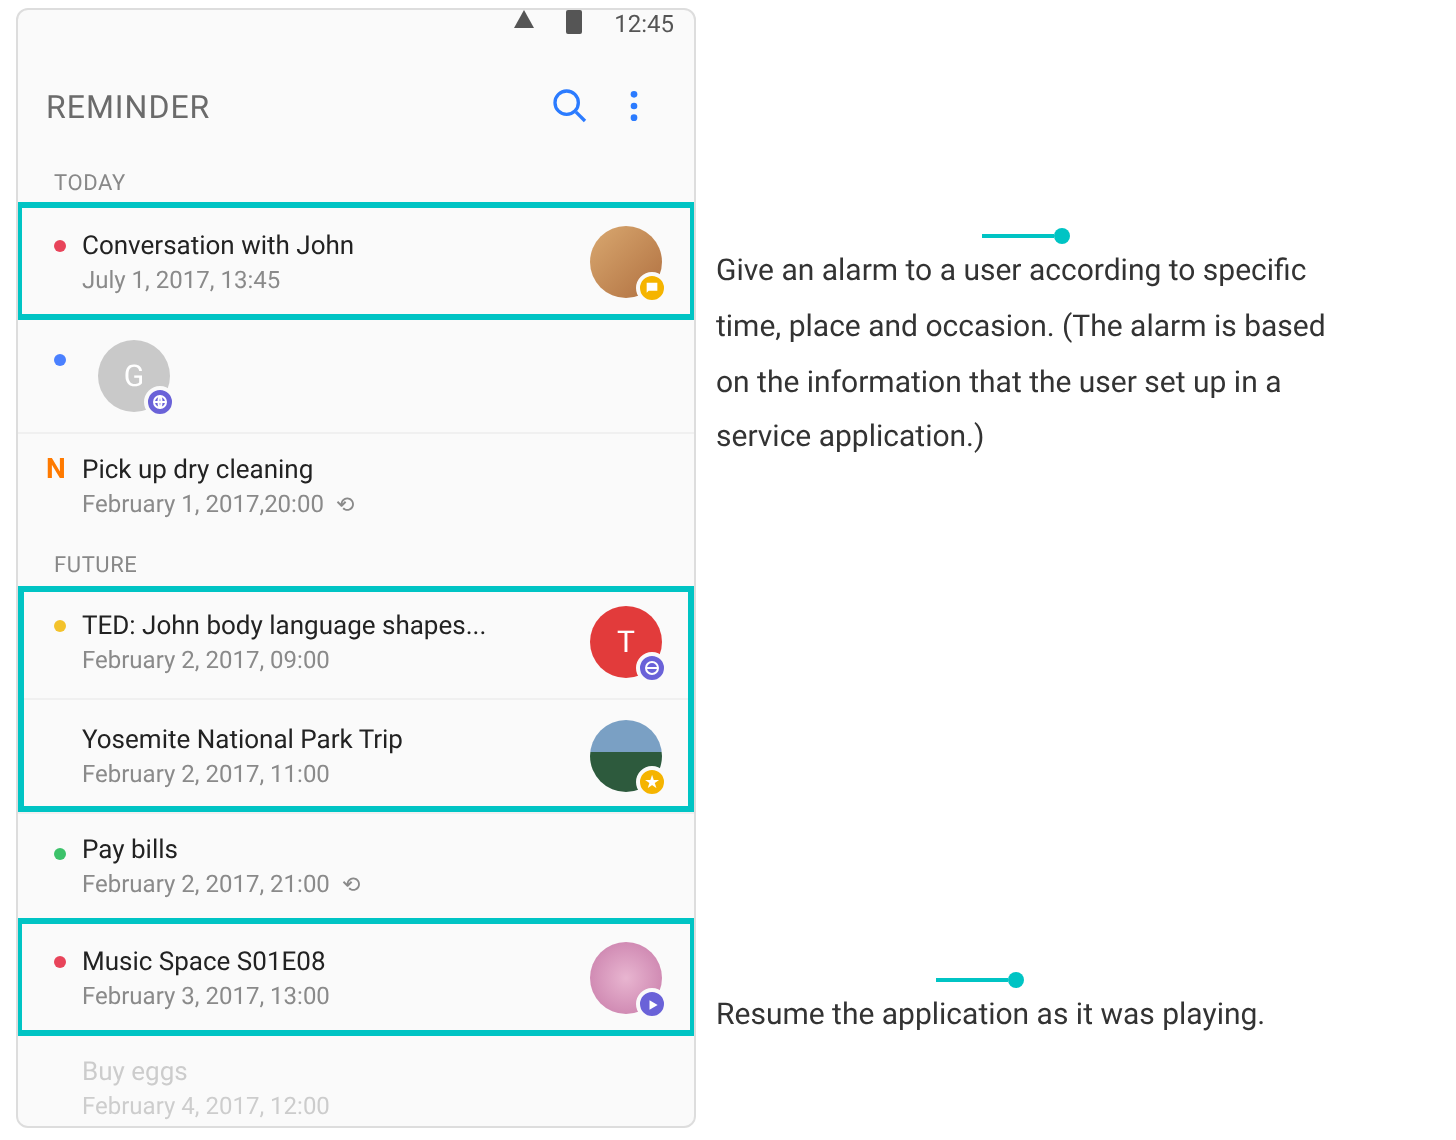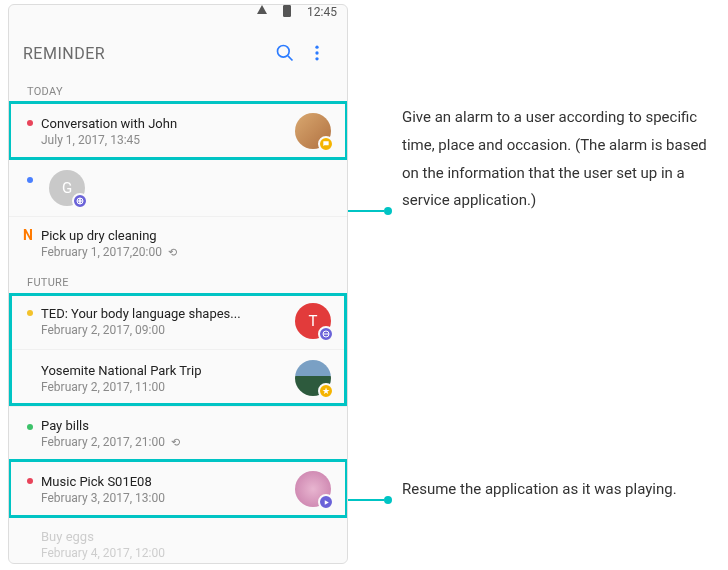--- a/index.html
+++ b/index.html
@@ -160,21 +160,22 @@
   .faded { opacity: 0.4; color:#bbb; }
   .faded .item-title { color:#888; }
   .annotations {
     flex: 1;
     position: relative;
     padding-top: 100px;
   }
   .callout {
     position: absolute;
     display: flex;
-    align-items: flex-end;
+    align-items: center;
+    flex-direction: column;
   }
   .lead {
     flex-shrink: 0;
     display: flex;
     align-items: center;
     margin-top: 10px;
   }
   .lead-line {
     height: 2px;
     background: #00c4c4;
@@ -265,21 +266,21 @@
         </div>
       </div>
     </div>
 
     <div class="section-label">FUTURE</div>
 
     <div class="boxgroup">
       <div class="item">
         <span class="dot" style="background:#f3c22b"></span>
         <div class="item-body">
-          <div class="item-title">TED: Your body language shapes...</div>
+          <div class="item-title">TED: John body language shapes...</div>
           <div class="item-date">February 2, 2017, 09:00</div>
         </div>
         <div class="avatar-wrap">
           <div class="avatar" style="background:#e23b3b">
               <span>T</span>
             </div>
           <div class="badge" style="background:#6a62d8">
             <svg width="8" height="8" viewBox="0 0 24 24" fill="none" stroke="#fff" stroke-width="3">
                 <circle cx="12" cy="12" r="9"></circle>
                 <path d="M3 12h18"></path>
@@ -306,21 +307,21 @@
         <div class="item-date">
           <span>February 2, 2017, 21:00</span>
           <span class="repeat">⟲</span>
         </div>
       </div>
     </div>
 
     <div class="item boxed">
       <span class="dot" style="background:#e8445a"></span>
       <div class="item-body">
-        <div class="item-title">Music Pick S01E08</div>
+        <div class="item-title">Music Space S01E08</div>
         <div class="item-date">February 3, 2017, 13:00</div>
       </div>
       <div class="avatar-wrap">
         <div class="avatar" style="background:radial-gradient(circle,#e8b5d0,#c77aa8)"></div>
         <div class="badge" style="background:#6a62d8">
           <svg width="7" height="7" viewBox="0 0 24 24" fill="#fff">
               <path d="M6 4l14 8-14 8z"></path>
             </svg>
         </div>
       </div>

